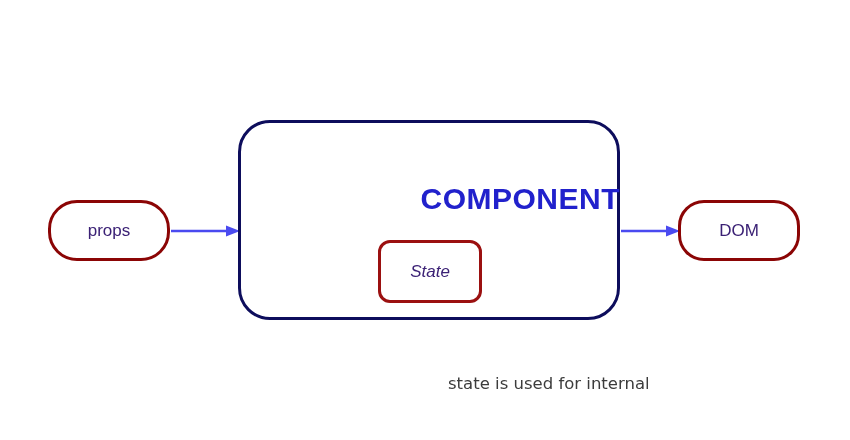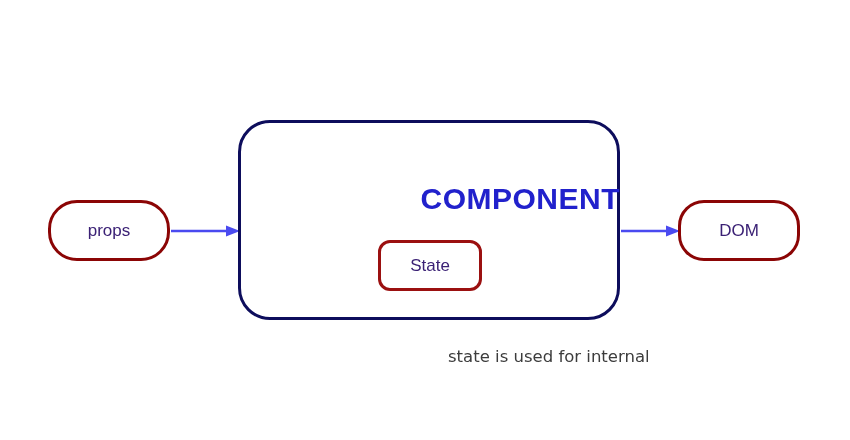--- a/index.html
+++ b/index.html
@@ -43,34 +43,35 @@
     left: 238px; top: 182px;
     width: 382px;
     text-align: right;
     color: #2121cc;
     font-weight: bold;
     font-size: 30px;
     letter-spacing: 0.5px;
   }
   .state-box {
     left: 378px; top: 240px;
-    width: 104px; height: 51px;
+    width: 104px; height: 63px;
     border-color: #9b1010;
     border-radius: 12px;
+    font-style: italic;
   }
   .arrow-svg {
     position: absolute;
     top: 223px;
     height: 16px;
   }
   .arrow-1 { left: 170px; width: 70px; }
   .arrow-2 { left: 620px; width: 60px; }
   .caption {
     position: absolute;
-    left: 448px; top: 346px;
+    left: 448px; top: 373px;
     color: #3c3c3c;
     font-family: "DejaVu Sans", sans-serif;
     font-size: 16.5px;
     line-height: 21px;
     white-space: nowrap;
     text-align: center;
   }
 </style>
 </head>
 <body>

